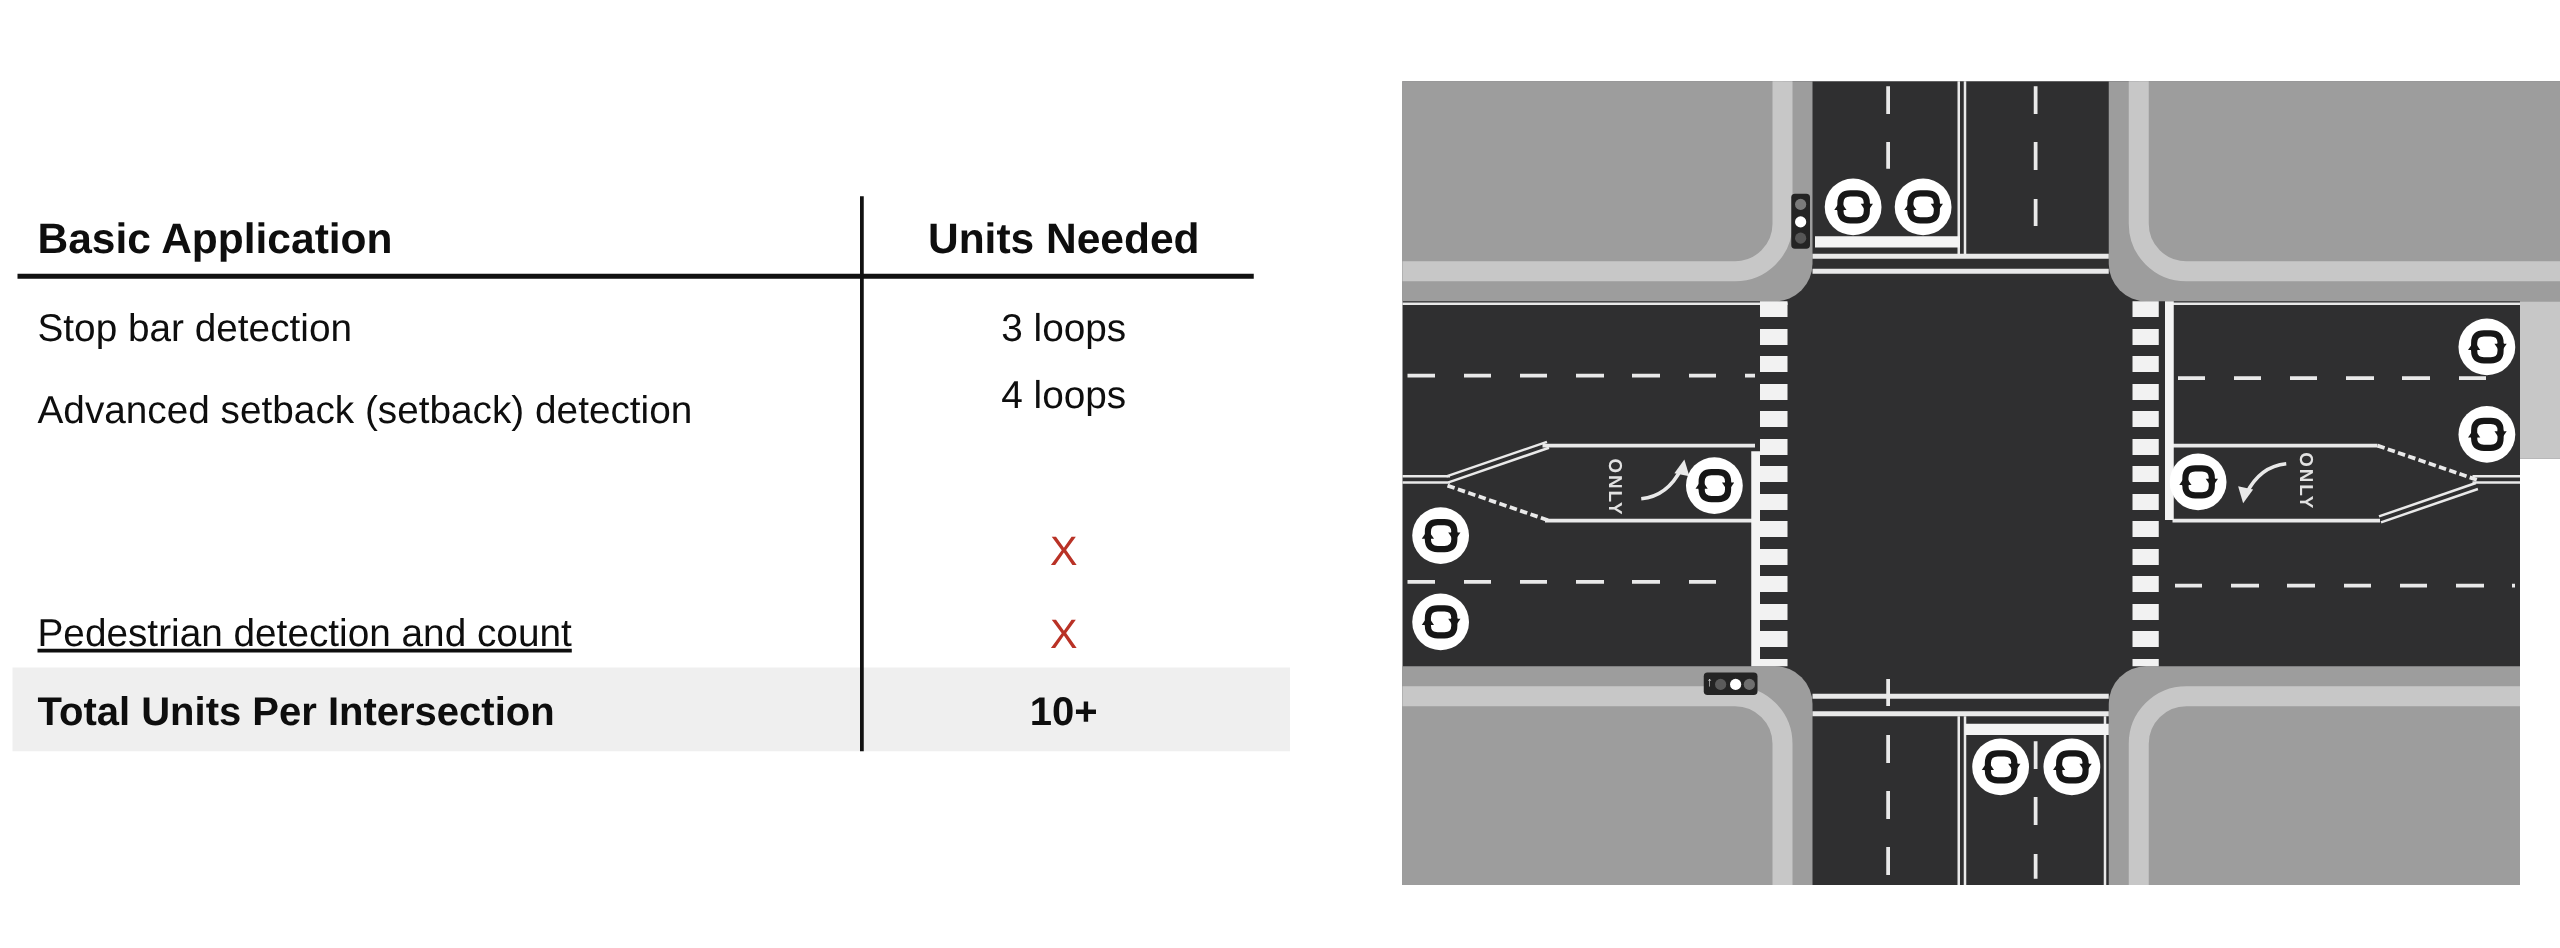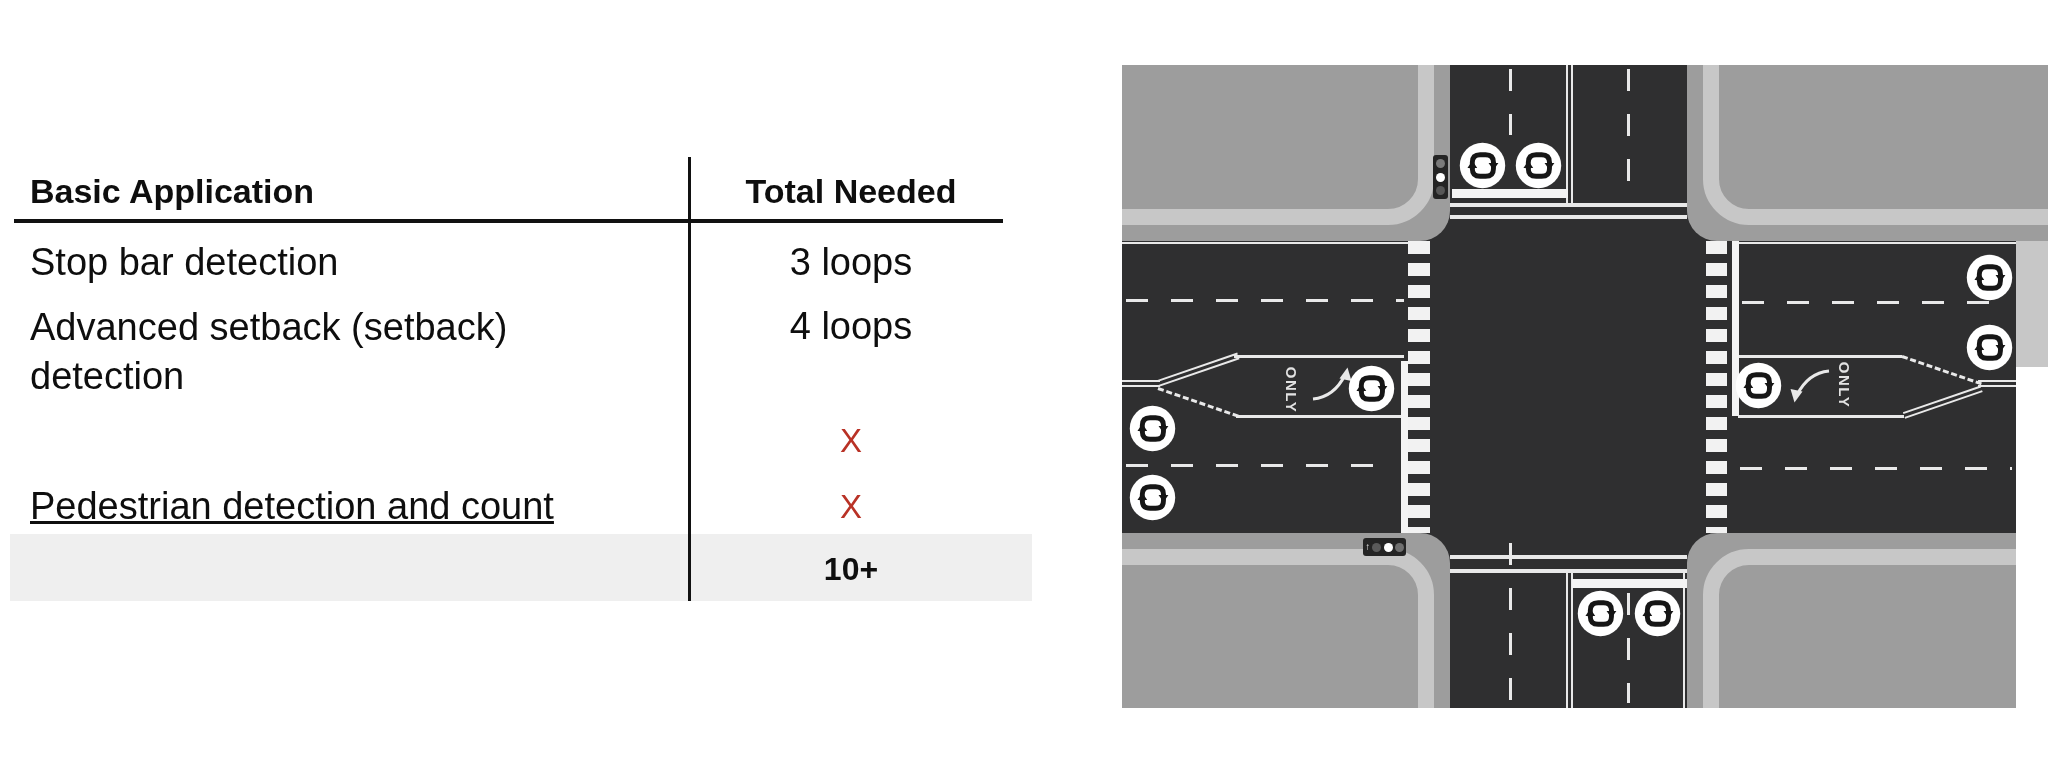--- a/index.html
+++ b/index.html
@@ -6,21 +6,21 @@
     --road:#2f2f30; --block:#9d9d9d; --walk:#c7c7c7; --mark:#e9e9e9;
     --bar:#f4f4f4; --xred:#b93226; --totalbg:#efefef; --ink:#0e0e0e;
   }
   *{box-sizing:border-box; margin:0; padding:0;}
   html,body{width:2048px; height:758px; background:#ffffff;
     font-family:"Liberation Sans", sans-serif; color:var(--ink); overflow:hidden;}
   .abs{position:absolute;}
   
   #spec-table{position:absolute; left:0; top:0; width:1060px; height:758px;}
   .th{font-weight:bold; font-size:34px; white-space:nowrap;}
-  .td{font-size:38px; line-height:49px;}
+  .td{font-size:31px; line-height:49px;}
   .col2{width:320px; text-align:center; white-space:nowrap;}
   .xmark{color:var(--xred); font-size:33px;}
   .rule-h{background:#111;}
   .rule-v{background:#111;}
   .total-band{background:var(--totalbg);}
   .total-txt{font-weight:bold; font-size:32px; white-space:nowrap;}
   
   #intersection{position:absolute; left:1122px; top:65px; width:926px; height:643px; background:var(--road);}
   .quad{position:absolute; background:var(--block); overflow:hidden;}
   .walk{position:absolute; border:16px solid var(--walk); background:var(--block);}
@@ -63,36 +63,37 @@
   <symbol id="turn-arrow-sym" viewBox="0 0 46 38">
     <path d="M3 34 Q24 32 35 10" stroke="#e9e9e9" stroke-width="3" fill="none"></path>
     <polygon points="29.5,13.5 37.5,2.5 41.5,16" fill="#e9e9e9"></polygon>
   </symbol>
 </svg>
 
 <div id="spec-table">
   <div class="abs total-band" style="left:10px; top:534px; width:1022px; height:67px;"></div>
 
   <div class="abs th" style="left:30px; top:172px;text-align:center;">Basic Application</div>
-  <div class="abs th col2" style="left:691px; top:172px;">Total Needed</div>
+  <div class="abs th col2" style="left:691px; top:172px;">Units Needed</div>
 
   <div class="abs rule-h" style="left:14px; top:219px; width:989px; height:3.5px;"></div>
   <div class="abs rule-v" style="left:688px; top:157px; width:3px; height:444px;"></div>
 
   <div class="abs td" style="left:30px; top:238px; width:600px;">Stop bar detection</div>
   <div class="abs td col2" style="left:691px; top:238px;">3 loops</div>
 
   <div class="abs td" style="left:30px; top:303px; width:600px;">Advanced setback (setback) detection</div>
-  <div class="abs td col2" style="left:691px; top:302px;">4 loops</div>
+  <div class="abs td col2" style="left:691px; top:291px;">4 loops</div>
 
   <div class="abs td col2 xmark" style="left:691px; top:416px;">X</div>
 
   <div class="abs td" style="left:30px; top:482px; width:600px;text-decoration:underline;">Pedestrian detection and count</div>
   <div class="abs td col2 xmark" style="left:691px; top:482px;">X</div>
 
+  <div class="abs total-txt" style="left:30px; top:551px;">Total Units Per Intersection</div>
   <div class="abs total-txt col2" style="left:691px; top:551px;">10+</div>
 </div>
 
 <div id="intersection">
 
   <div class="quad q-tl">
     <div class="walk w-tl"></div>
     </div>
   <div class="quad q-tr">
     <div class="walk w-tr"></div>

